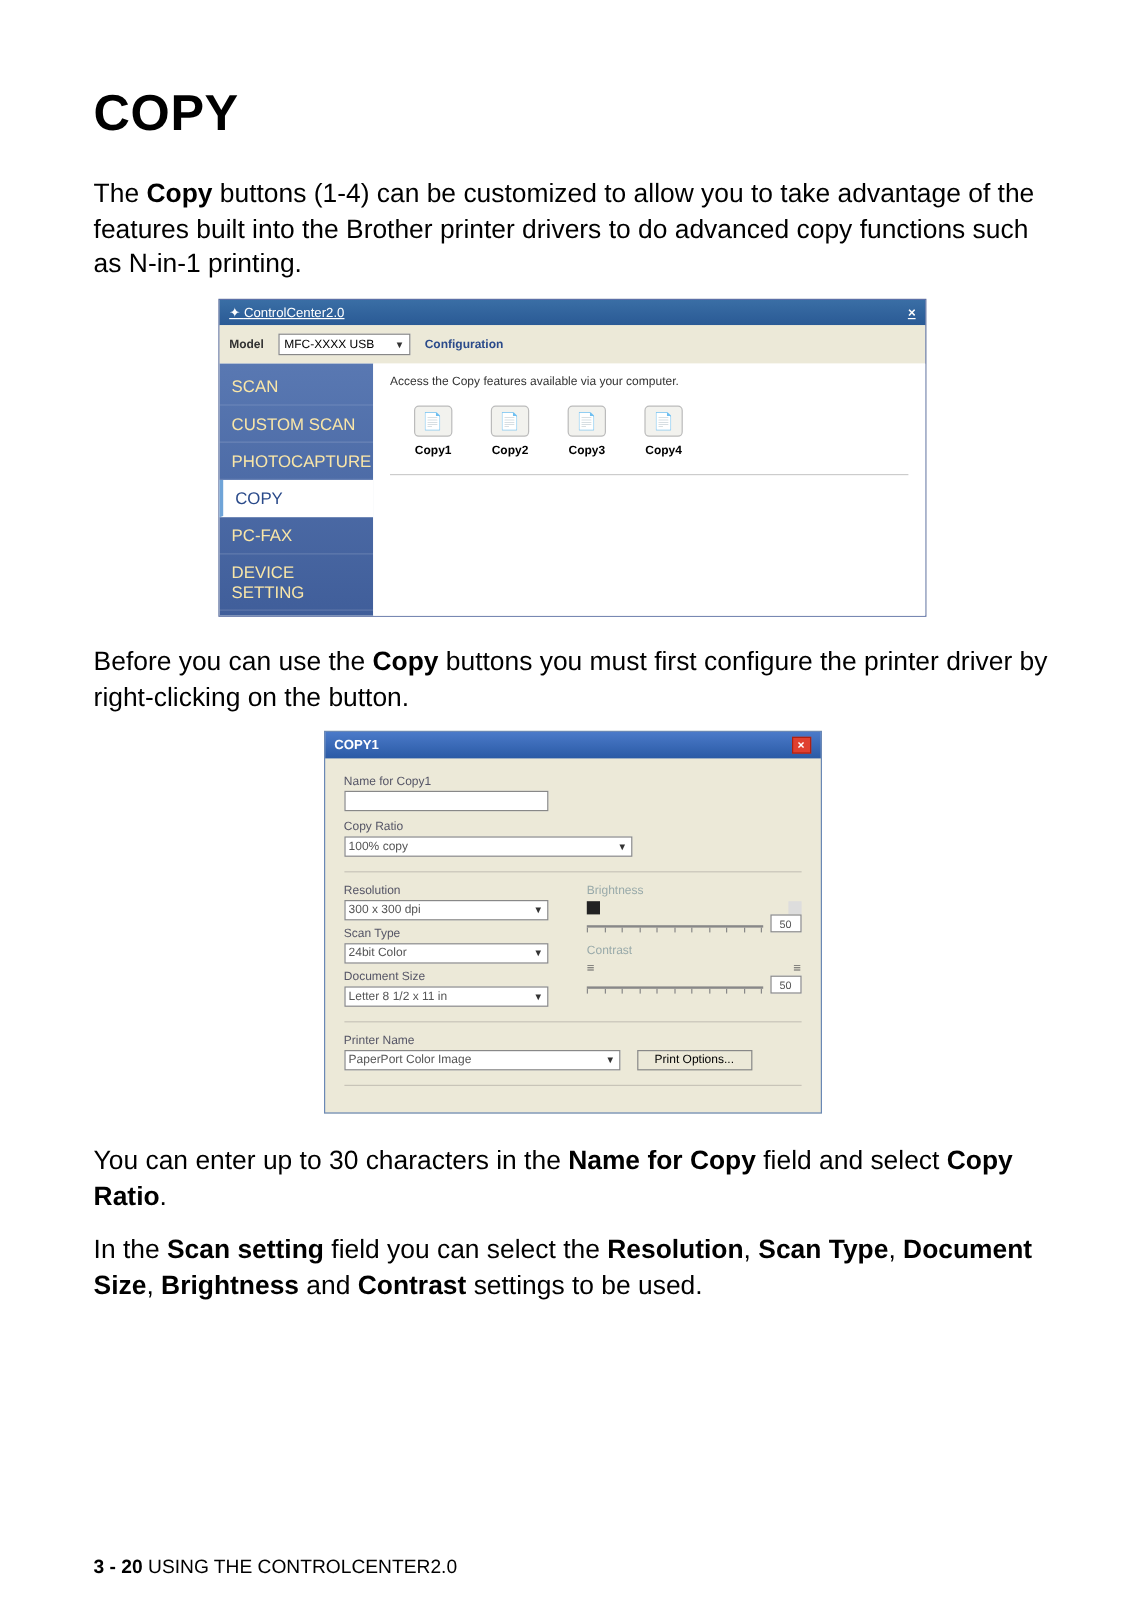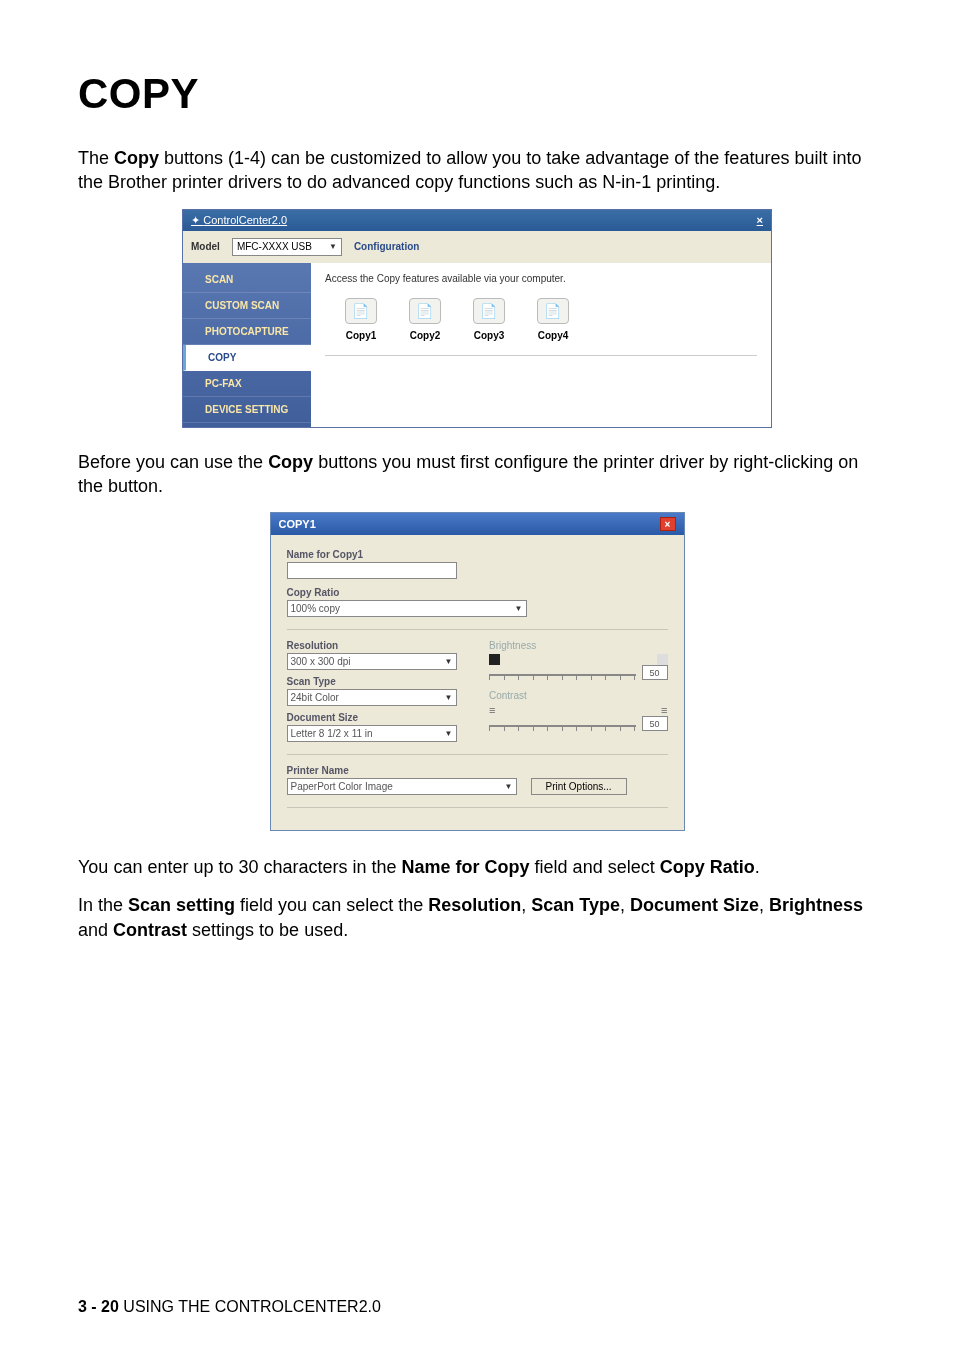--- a/index.html
+++ b/index.html
@@ -1,47 +1,47 @@
 <!DOCTYPE html>
 <html><head>
 <meta charset="utf-8">
 <style>
   * { box-sizing: border-box; margin: 0; padding: 0; }
   body { width: 954px; height: 1352px; font-family: Arial, Helvetica, sans-serif; background: #fff; padding: 70px 78px 0 78px; color: #000; position: relative; }
   h1.main { font-size: 42px; font-weight: 900; font-family: Arial, Helvetica, sans-serif; margin-bottom: 28px; letter-spacing: 0.5px; }
-  p.body { font-size: 18px; line-height: 1.35; margin-bottom: 14px; }
+  p.body { font-size: 22px; line-height: 1.35; margin-bottom: 14px; }
   b { font-weight: 700; }
   .cc-window { width: 590px; margin: 10px auto 22px auto; border: 1px solid #5b6fa8; background: #ece9d8; font-size: 10px; }
   .cc-title { background: linear-gradient(#3a6ea5,#2a5a95); color:#fff; padding:4px 8px; display:flex; justify-content:space-between; align-items:center; font-size:11px;text-decoration:underline; }
   .cc-close { font-weight:bold; }
   .cc-bar { background:#ece9d8; display:flex; align-items:center; padding:7px 8px; gap:12px; font-size:10px; }
   .cc-model-lbl { font-weight:700; color:#333; }
   .cc-model-sel { display:inline-flex; align-items:center; border:1px solid #888; background:#fff; height:18px; padding:0 4px; width:110px; justify-content:space-between; }
   .cc-conf { font-weight:700; color:#2a4a8a; }
   .cc-body { display:flex; background:#fff; }
   .cc-side { width:128px; background:linear-gradient(#5978b2,#405e9a); padding:4px 0; }
-  .cc-side-item { color:#f9e6a8; font-weight:700; font-size:10px; padding:7px 22px; border-bottom:1px solid rgba(255,255,255,0.15); }
+  .cc-side-item { color:#f9e6a8; font-weight:400; font-size:14px; padding:7px 10px; border-bottom:1px solid rgba(255,255,255,0.15); }
   .cc-side-item.active { background:#fff; color:#2a4a8a; border-left:3px solid #6fa4d8; }
   .cc-main { flex:1; padding:10px 14px 6px 14px; background:#fff; }
   .cc-desc { font-size:10px; color:#333; margin-bottom:14px; }
   .cc-icons { display:flex; gap:32px; margin-left:20px; margin-bottom:14px; }
   .cc-iconcol { display:flex; flex-direction:column; align-items:center; gap:6px; }
   .cc-icon { width:32px; height:26px; background:#f2f2ee; border:1px solid #bbb; border-radius:4px; display:flex; align-items:center; justify-content:center; font-size:14px; }
   .cc-iconlbl { font-size:10px; font-weight:700; }
   .cc-hr { border:0; border-top:1px solid #ccc; margin:8px 0; }
   .cc-foot { display:flex; justify-content:space-between; align-items:center; font-size:10px; }
   .cc-brand { font-size:18px; }
   .cc-brand .bold { font-weight:900; color:#c00; }
   .cc-brand .light { color:#888; font-weight:400; }
 
   .dlg { width:415px; margin:14px auto 24px auto; border:1px solid #6a88b5; font-size:10px; background:#ece9d8; }
   .dlg-title { background:linear-gradient(#4b7ac9,#2a5aa5); color:#fff; padding:4px 8px; display:flex; justify-content:space-between; align-items:center; font-weight:700; font-size:11px; }
   .dlg-x { width:16px; height:14px; background:#e04030; border:1px solid #b02010; color:#fff; display:flex; align-items:center; justify-content:center; font-size:10px; font-weight:700; }
   .dlg-body { padding:14px 16px 12px 16px; color:#555; }
-  .row { margin-bottom:4px;font-weight:bold; }
+  .row { margin-bottom:4px; }
   .label { color:#556; margin-bottom:2px; }
   .inp { border:1px solid #888; background:#fff; height:17px; width:250px; display:flex; align-items:center; justify-content:space-between; padding:0 3px; }
   .inp.full { width:240px; }
   .dd { width:12px; color:#333; font-size:8px; text-align:right; }
   .sep { border-top:1px solid #c8c4b8; margin:12px 0 10px 0; }
   .cols { display:flex; gap:24px; }
   .col { flex:1; }
   .slider-lbl { color:#9aa; margin-bottom:3px; }
   .slider-row { display:flex; align-items:center; gap:6px; }
   .slider-track { flex:1; height:14px; position:relative; }

